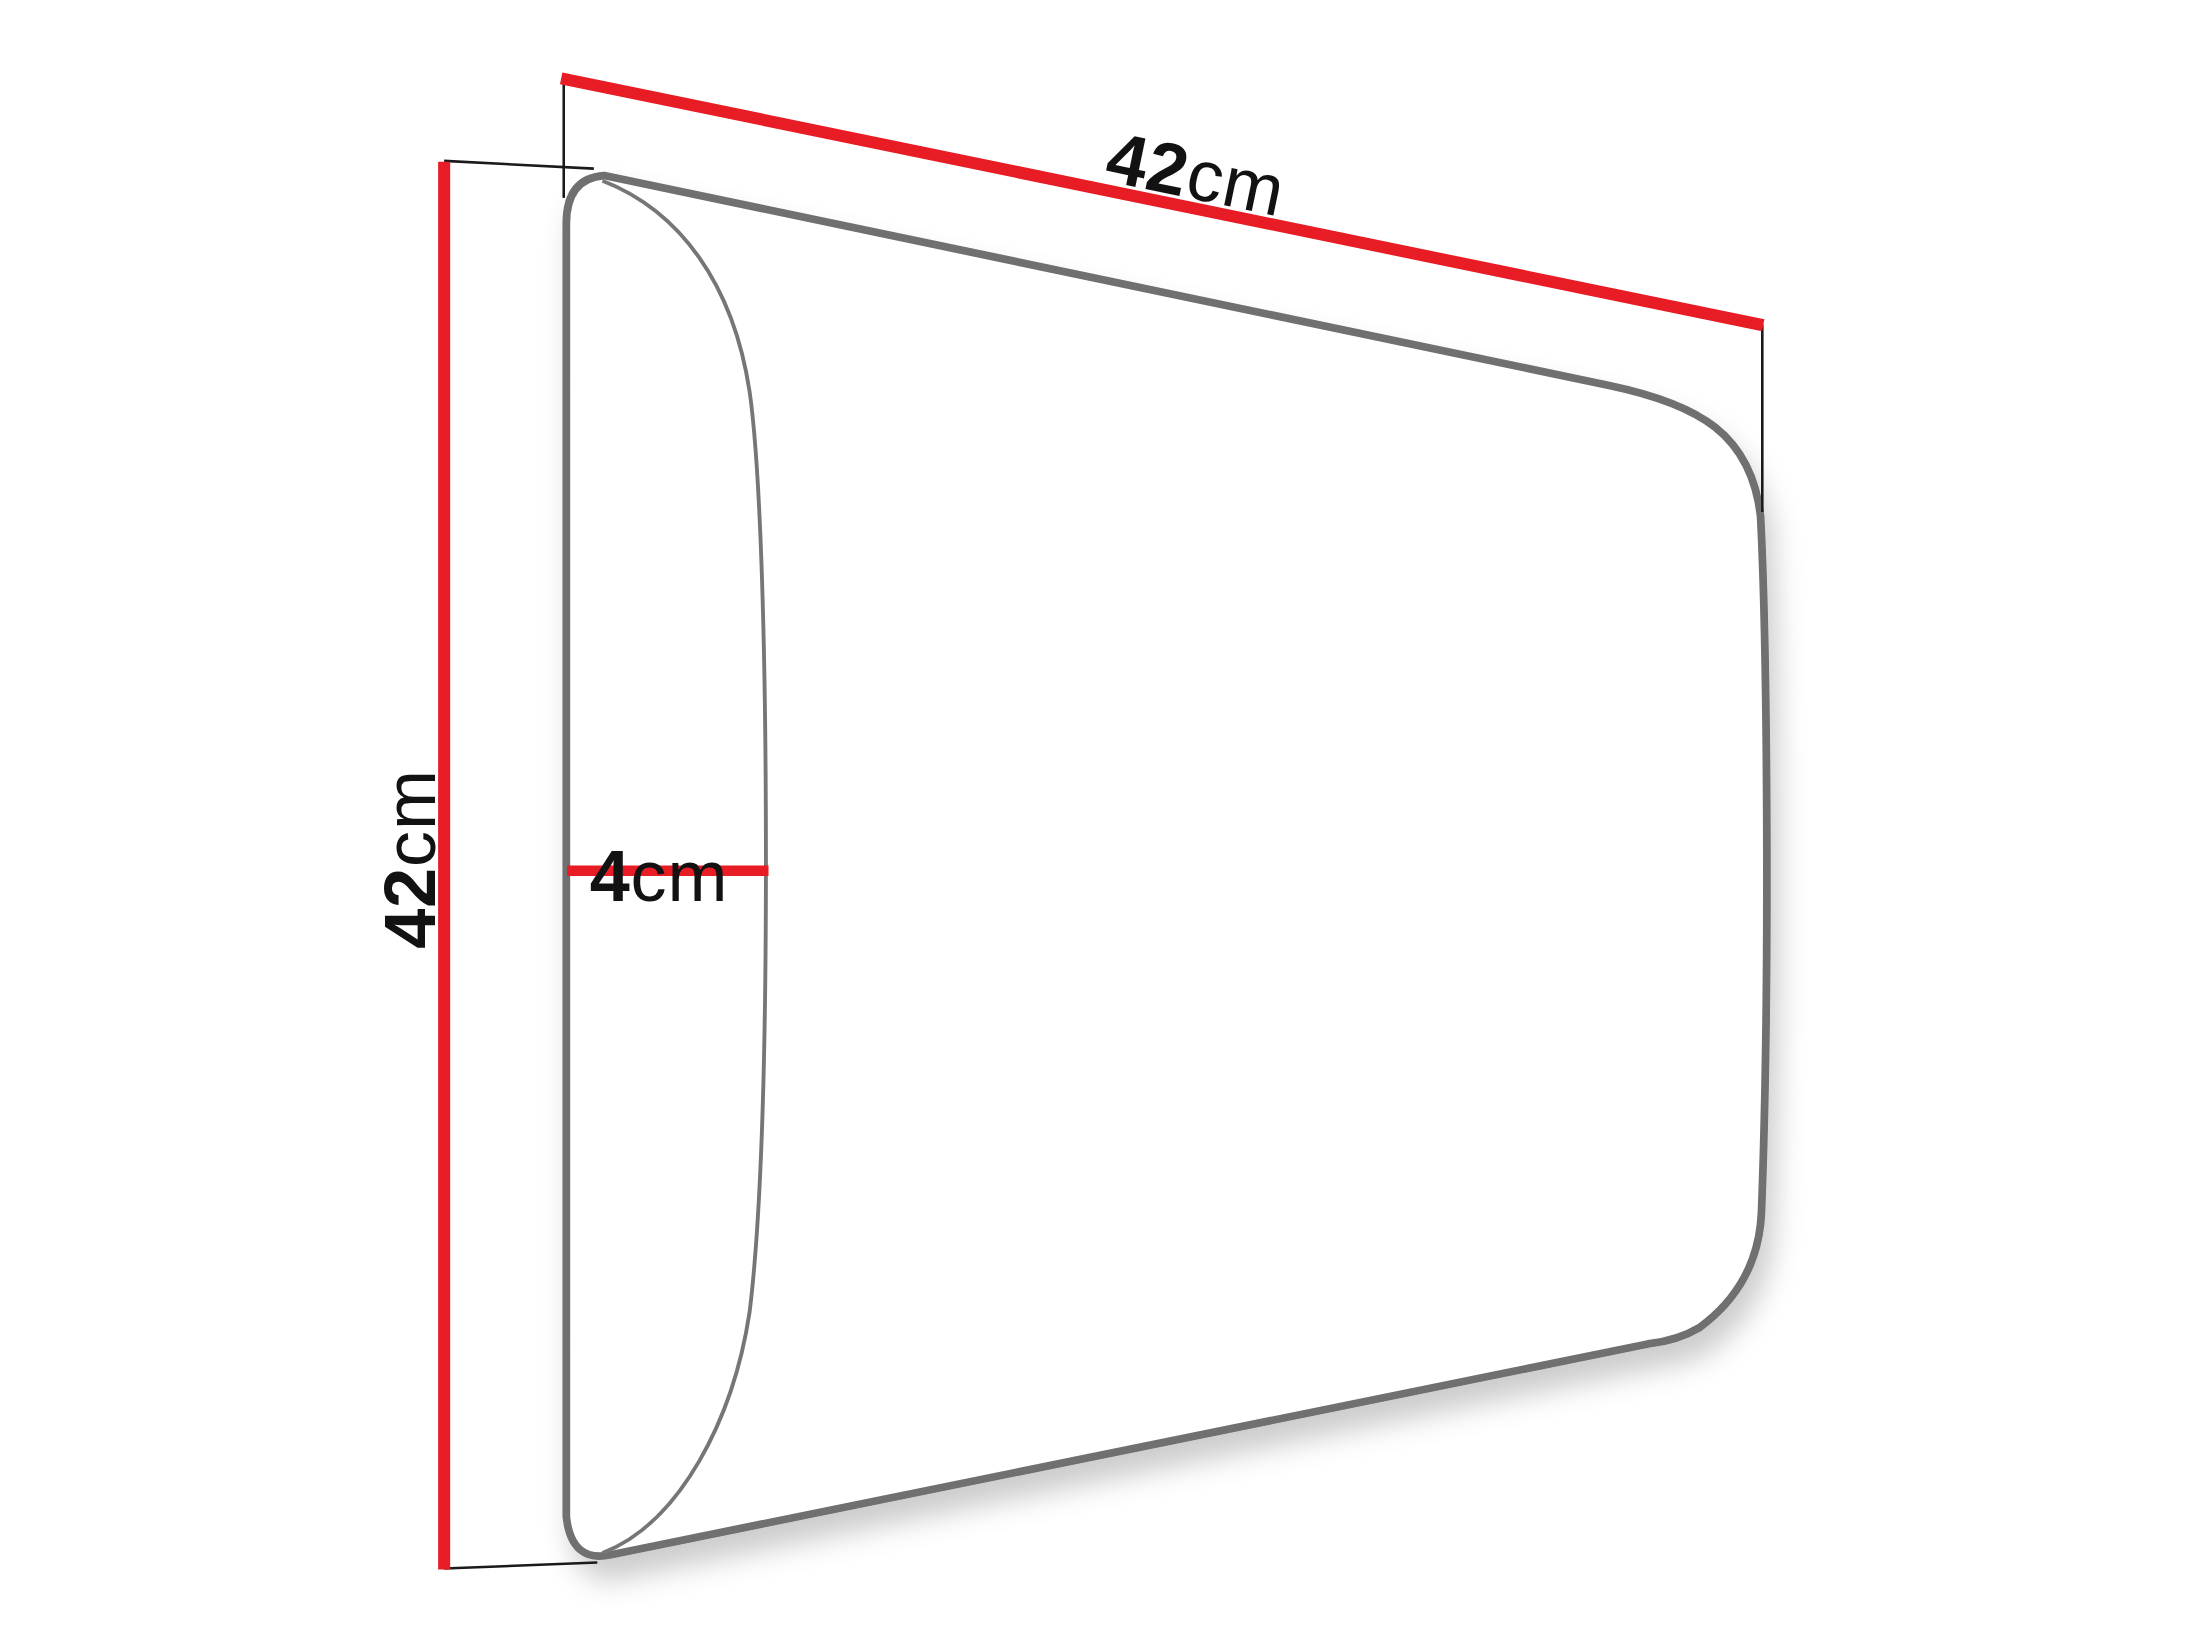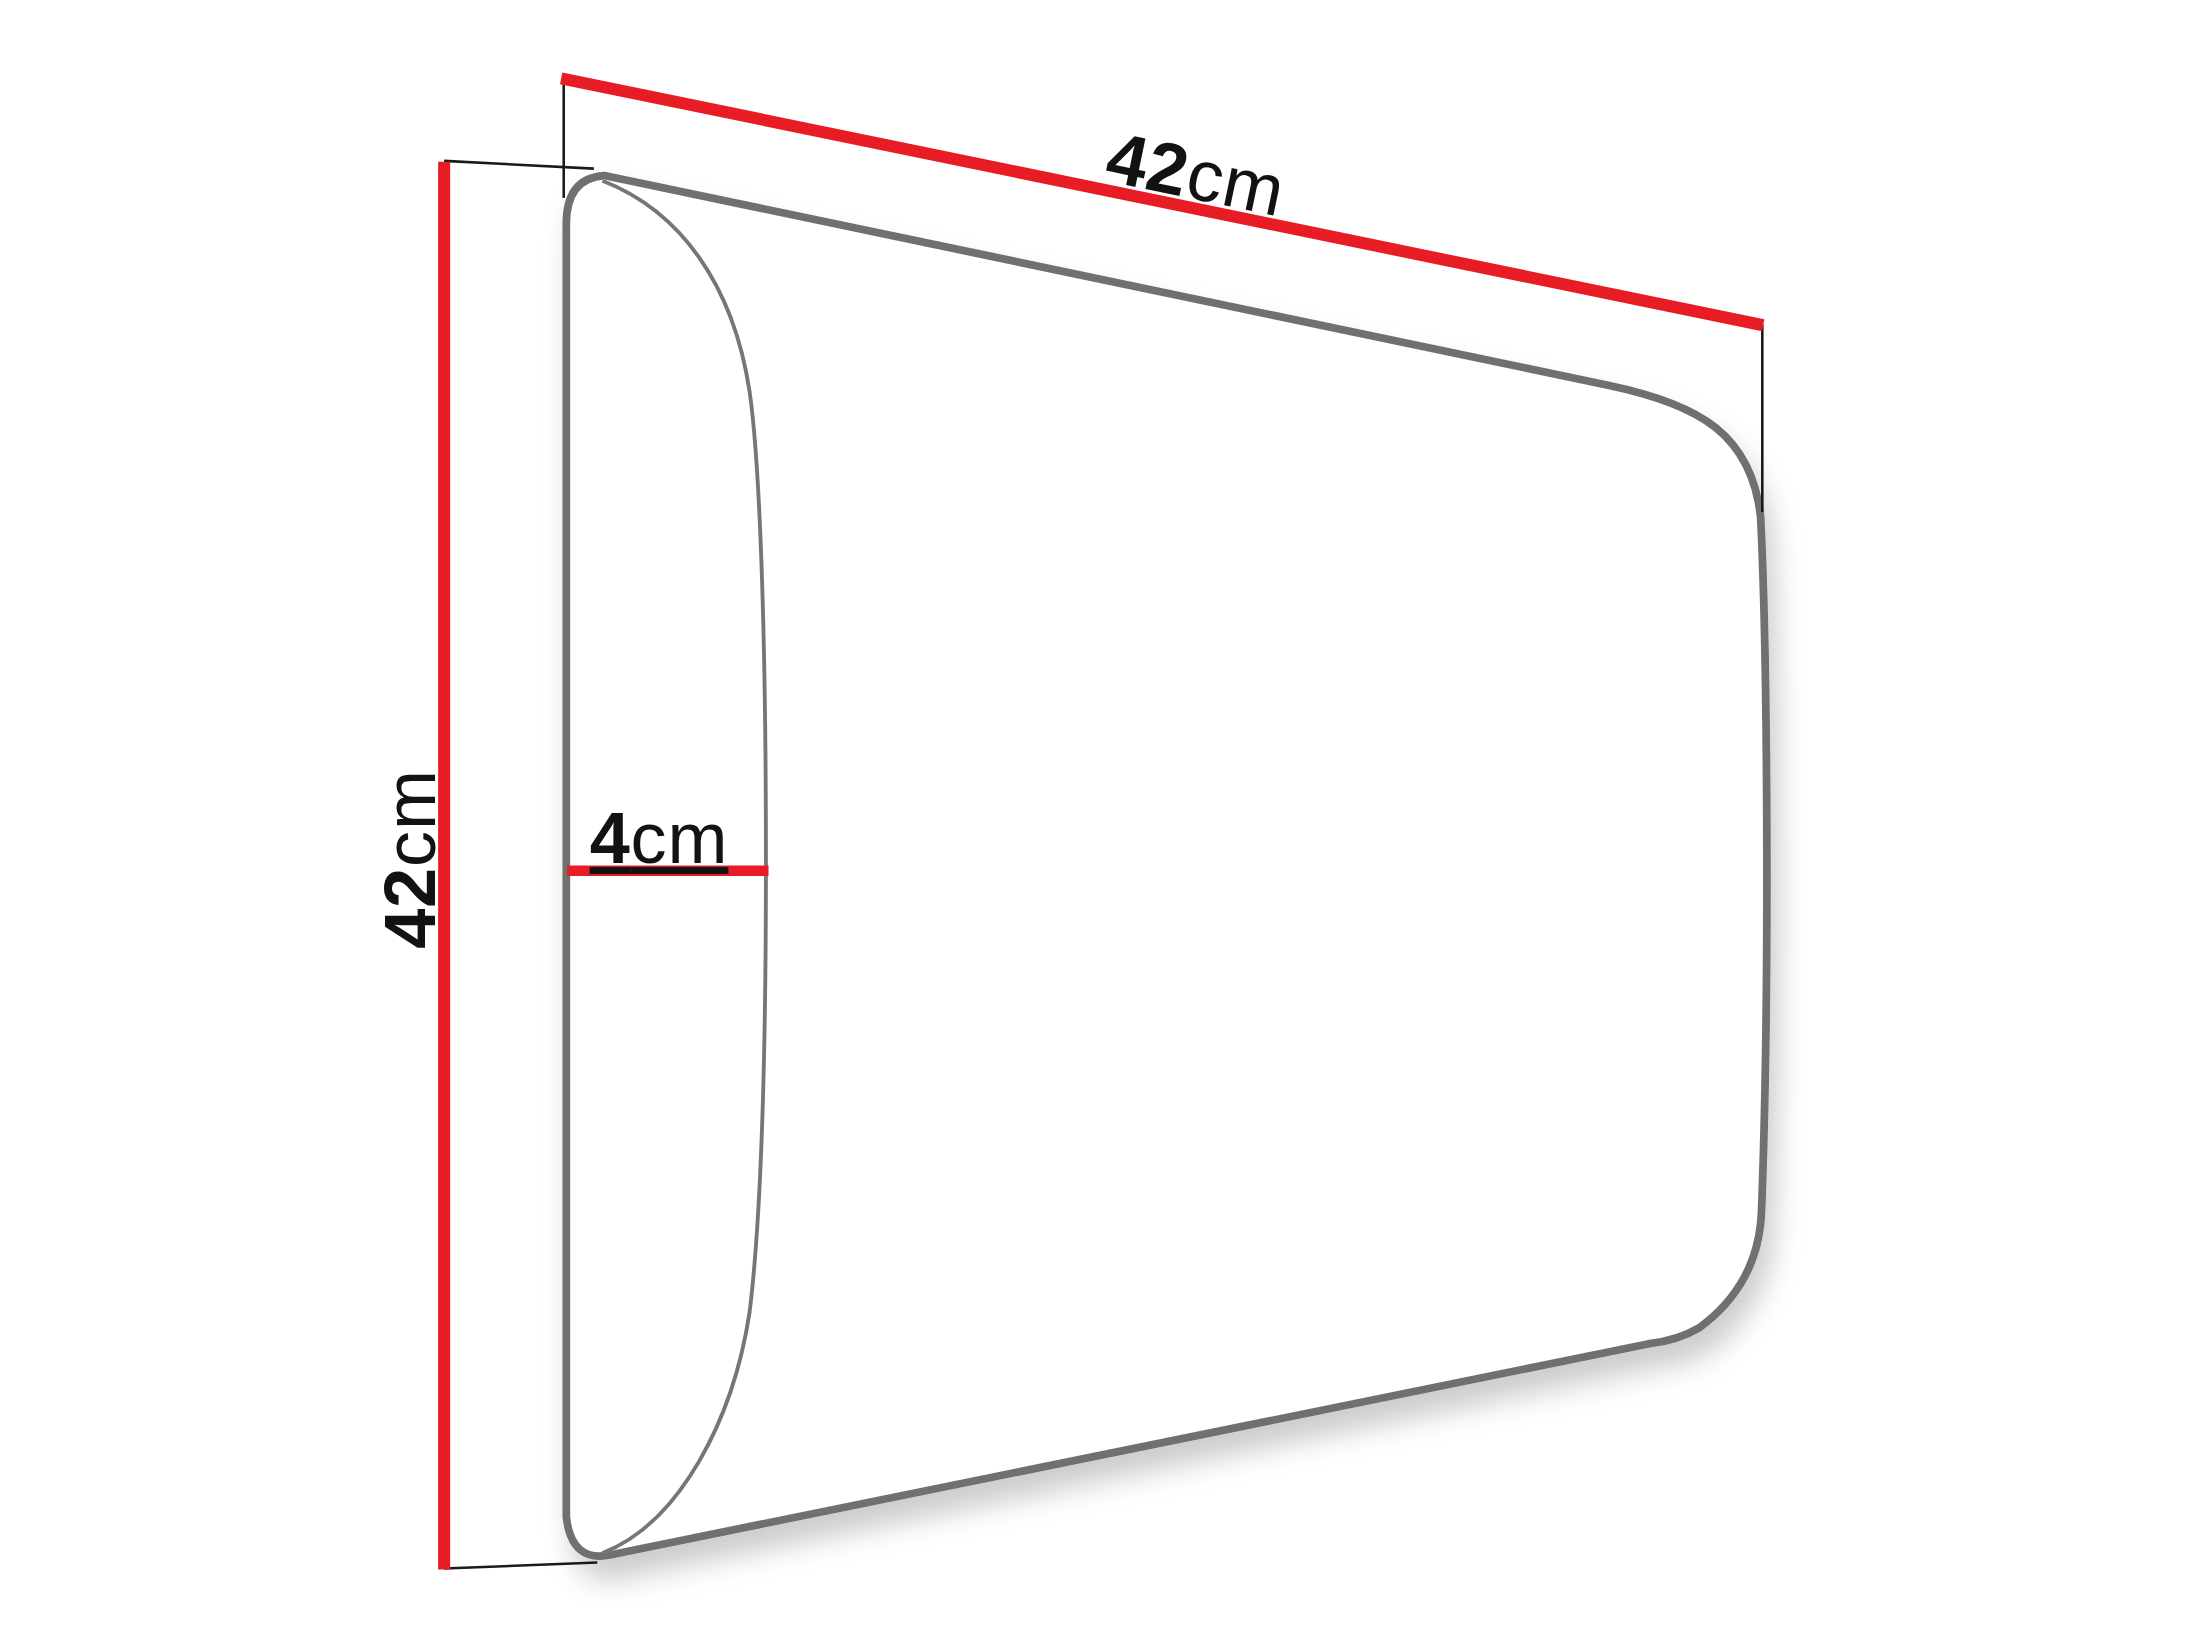--- a/index.html
+++ b/index.html
@@ -37,23 +37,22 @@
     top: 174px;
     transform: translate(-50%, -50%) rotate(11.7deg);
   }
   .height-label {
     left: 410px;
     top: 859px;
     transform: translate(-50%, -50%) rotate(-90deg);
   }
   .depth-label {
     left: 659px;
-    top: 838px;
+    top: 876px;
     transform: translate(-50%, -50%);
-    text-decoration: underline;
   }
 </style>
 </head>
 <body>
 
 <div class="stage">
 
   <svg class="drawing-svg" viewBox="0 0 2560 1920" xmlns="http://www.w3.org/2000/svg">
     <defs>
       <filter id="softshadow" x="-15%" y="-15%" width="130%" height="130%">

